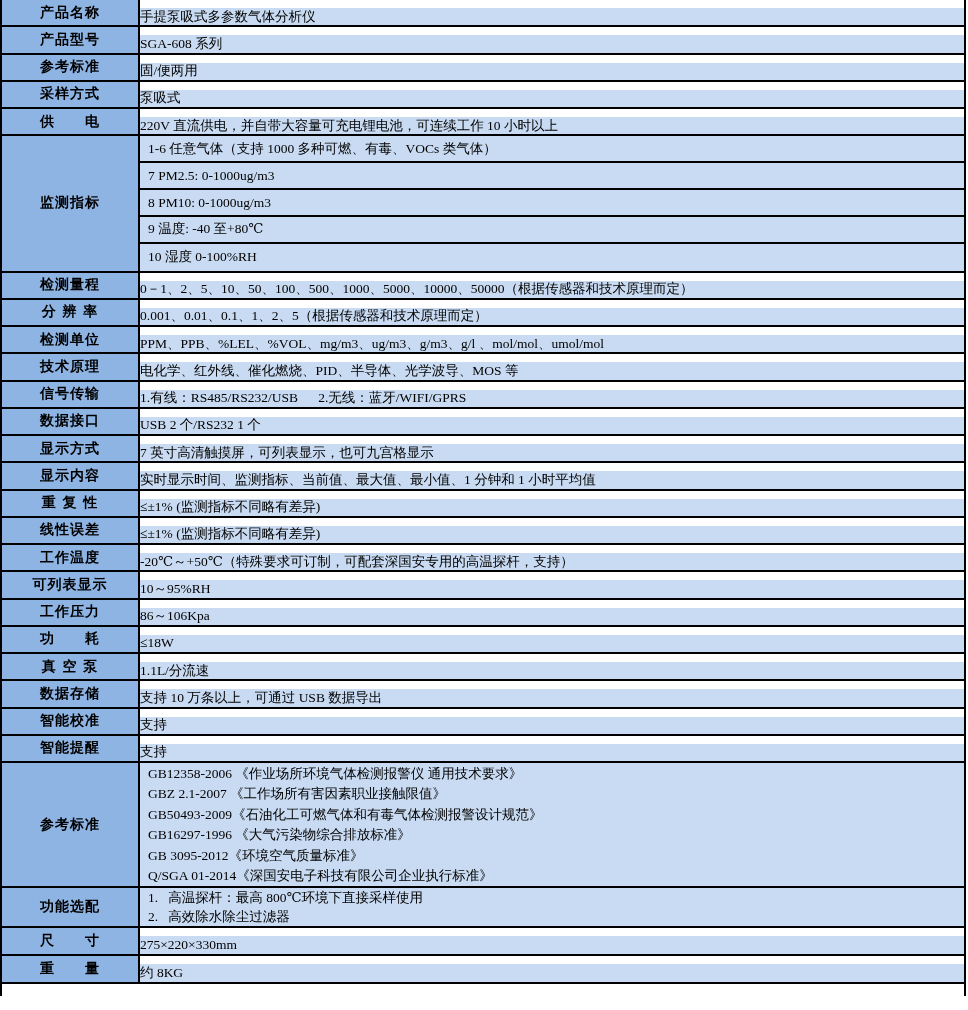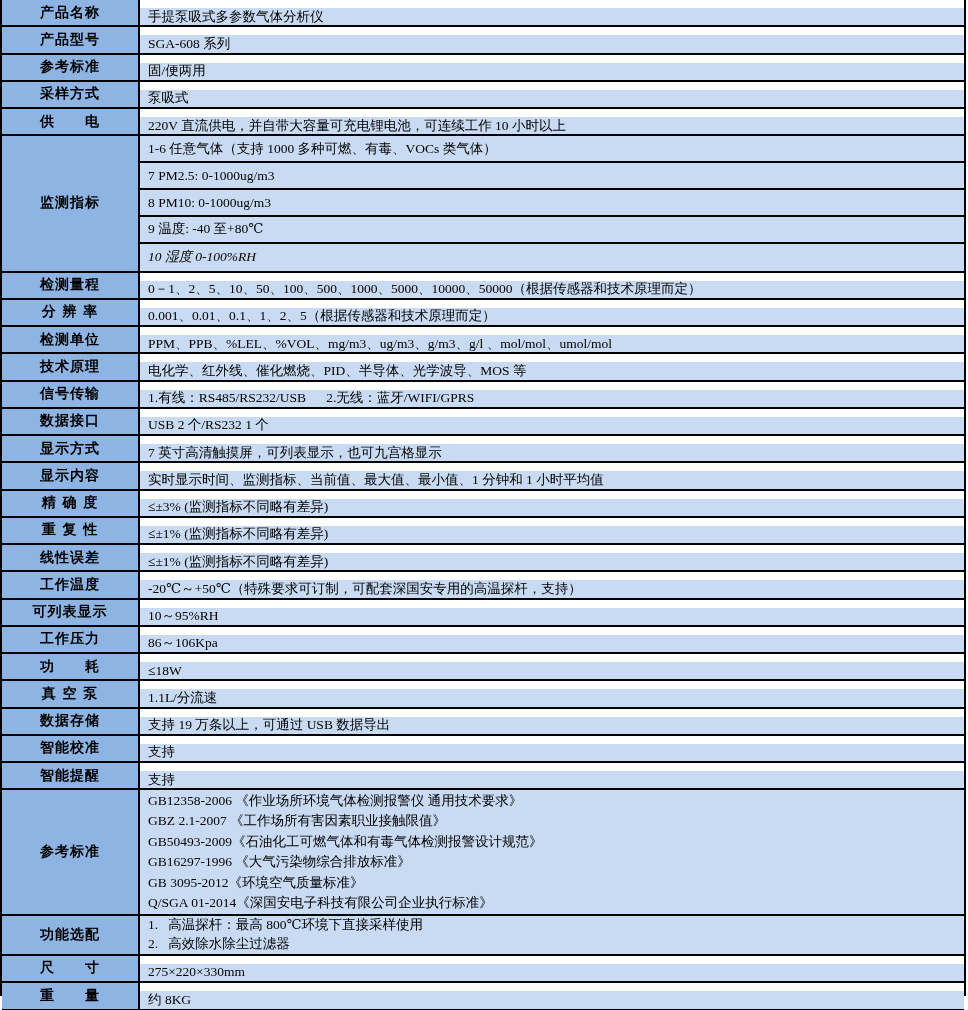--- a/index.html
+++ b/index.html
@@ -28,35 +28,35 @@
     background:var(--label-bg);
     border-right:2px solid var(--border);
     display:flex;align-items:center;justify-content:center;
     font-weight:bold;font-size:14px;
     letter-spacing:1px;
     white-space:pre;
   }
   .value{
     flex:1;background:var(--value-bg);
     display:flex;align-items:center;
-    padding-left:8px;
+    padding-left:0;
     font-family:"Liberation Serif","DejaVu Serif",serif;
     font-size:13.5px;white-space:pre;overflow:hidden;margin-top:8px;
   }
   .value-stack{flex:1;display:flex;flex-direction:column;background:var(--value-bg);}
   .value-stack .sub{
     height:27.25px;border-bottom:2px solid var(--border);
     display:flex;align-items:center;padding-left:8px;
     font-family:"Liberation Serif","DejaVu Serif",serif;
     font-size:13.5px;white-space:pre;
   }
-  .value-stack .sub:last-child{border-bottom:none;height:27px;font-style:italic;}
+  .value-stack .sub:last-child{border-bottom:none;height:27px;}
   .value-lines{
     flex:1;background:var(--value-bg);
-    display:flex;flex-direction:column;justify-content:space-between;
+    display:flex;flex-direction:column;justify-content:flex-end;
     padding-left:8px;
   }
   .value-lines .line{
     height:20.5px;display:flex;align-items:center;
     font-family:"Liberation Serif","DejaVu Serif",serif;
     font-size:13.5px;white-space:pre;
   }
   .h-opt .value-lines .line{height:19px;}
 </style>
 </head>
@@ -133,24 +133,20 @@
   <div class="row">
     <div class="label">显示方式</div>
     <div class="value">7 英寸高清触摸屏，可列表显示，也可九宫格显示</div>
   </div>
 
   <div class="row">
     <div class="label">显示内容</div>
     <div class="value">实时显示时间、监测指标、当前值、最大值、最小值、1 分钟和 1 小时平均值</div>
   </div>
 
-  <div class="row">
-    <div class="label">精 确 度</div>
-    <div class="value">≤±3% (监测指标不同略有差异)</div>
-  </div>
 
   <div class="row">
     <div class="label">重 复 性</div>
     <div class="value">≤±1% (监测指标不同略有差异)</div>
   </div>
 
   <div class="row">
     <div class="label">线性误差</div>
     <div class="value">≤±1% (监测指标不同略有差异)</div>
   </div>
@@ -175,21 +171,21 @@
     <div class="value">≤18W</div>
   </div>
 
   <div class="row">
     <div class="label">真 空 泵</div>
     <div class="value">1.1L/分流速</div>
   </div>
 
   <div class="row">
     <div class="label">数据存储</div>
-    <div class="value">支持 19 万条以上，可通过 USB 数据导出</div>
+    <div class="value">支持 10 万条以上，可通过 USB 数据导出</div>
   </div>
 
   <div class="row">
     <div class="label">智能校准</div>
     <div class="value">支持</div>
   </div>
 
   <div class="row">
     <div class="label">智能提醒</div>
     <div class="value">支持</div>

